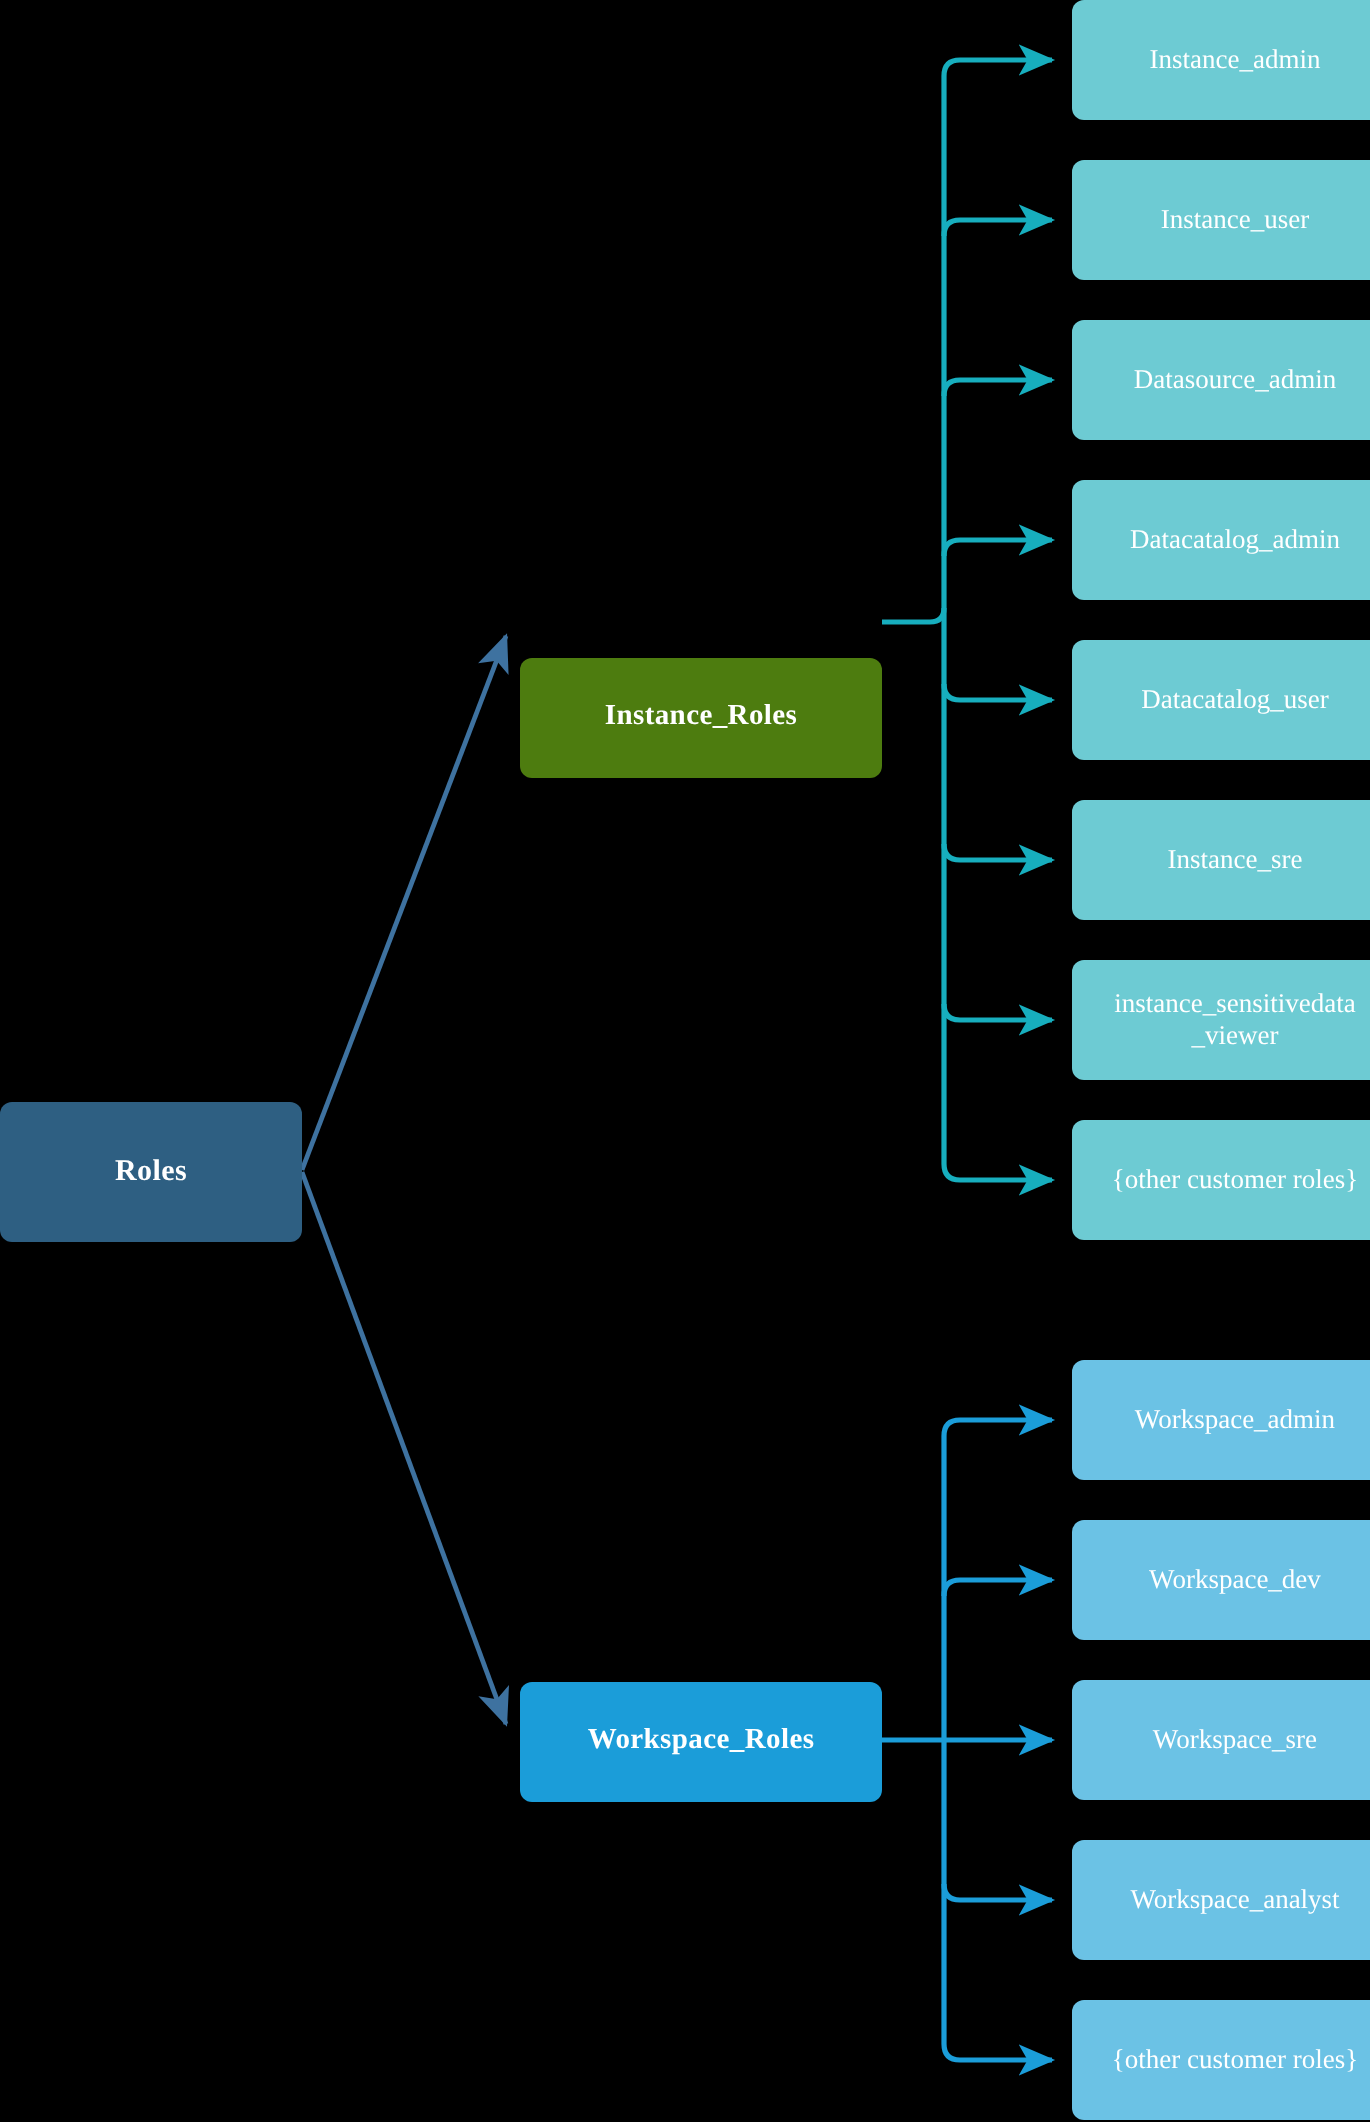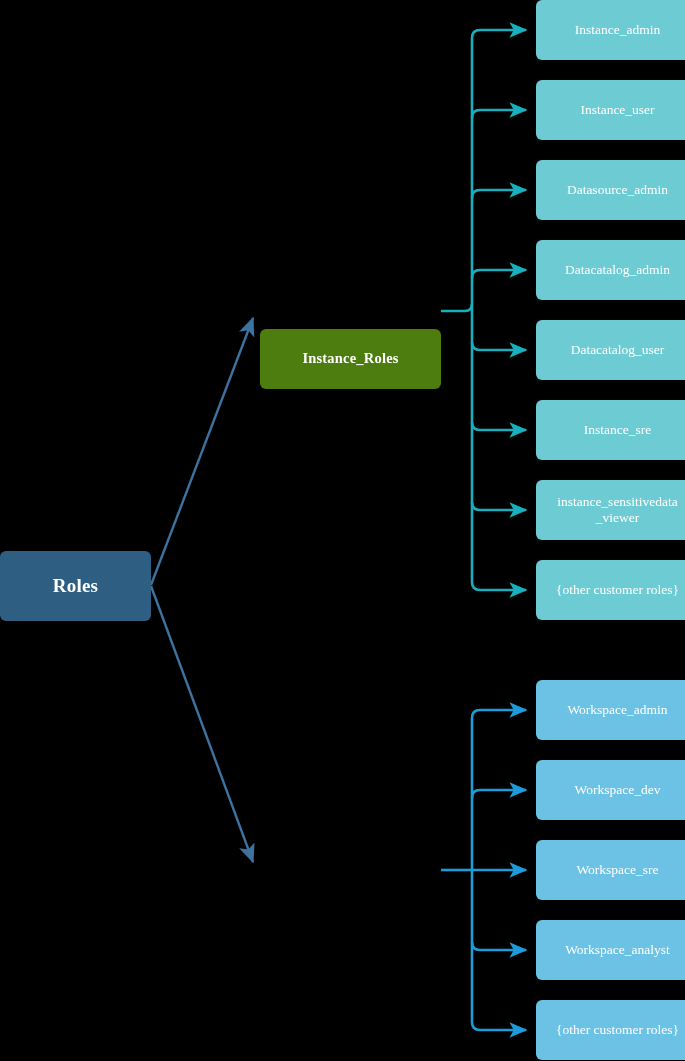--- a/index.html
+++ b/index.html
@@ -24,21 +24,21 @@
     display: flex;
     align-items: center;
     justify-content: center;
     text-align: center;
     color: #ffffff;
     line-height: 1.22;
     padding: 2px 6px;
     z-index: 3;
   }
   .node-root {
-    font-size: 19px;
+    font-size: 15px;
     font-weight: bold;
     letter-spacing: 0.2px;
   }
   .node-branch {
     font-size: 14.5px;
     font-weight: bold;
     letter-spacing: 0.2px;
   }
   .node-leaf {
     font-size: 13.5px;
@@ -114,20 +114,23 @@
   </svg>
 
   <div class="node node-root" style="left:0px; top:551px; width:151px; height:70px; background:#2E5F82;">
     <span class="node-label">Roles</span>
   </div>
 
   <div class="node node-branch" style="left:260px; top:281px; width:181px; height:60px; background:#4d7c0f;margin-top:48px;">
     <span class="node-label">Instance_Roles</span>
   </div>
 
+  <div class="node node-branch" style="left:260px; top:841px; width:181px; height:60px; background:#1B9DD9;">
+    <span class="node-label">Workspace_Roles</span>
+  </div>
 
   <div class="node node-leaf" style="left:536px; top:0px; width:163px; height:60px; background:#6DCBD3;">
     <span class="node-label">Instance_admin</span>
   </div>
   <div class="node node-leaf" style="left:536px; top:80px; width:163px; height:60px; background:#6DCBD3;">
     <span class="node-label">Instance_user</span>
   </div>
   <div class="node node-leaf" style="left:536px; top:160px; width:163px; height:60px; background:#6DCBD3;">
     <span class="node-label">Datasource_admin</span>
   </div>

